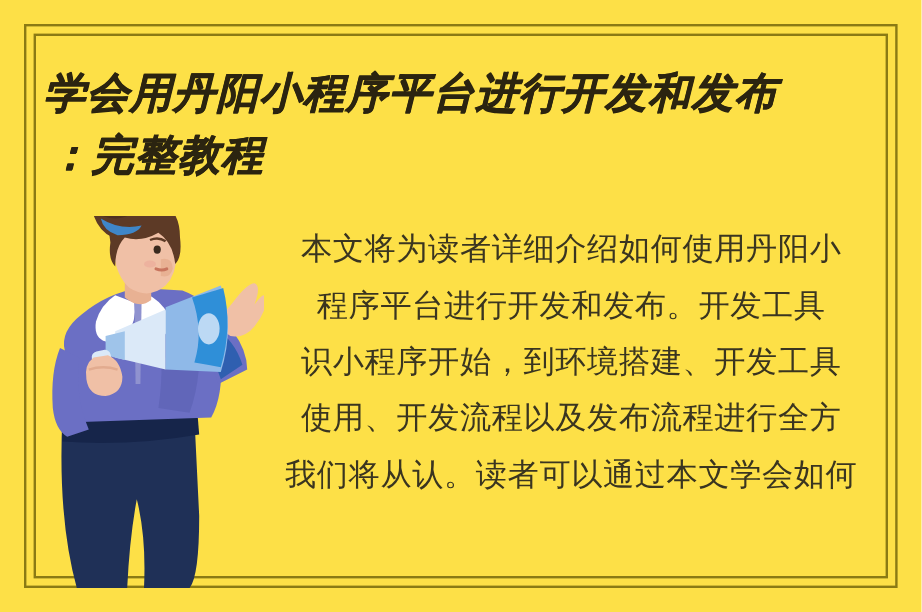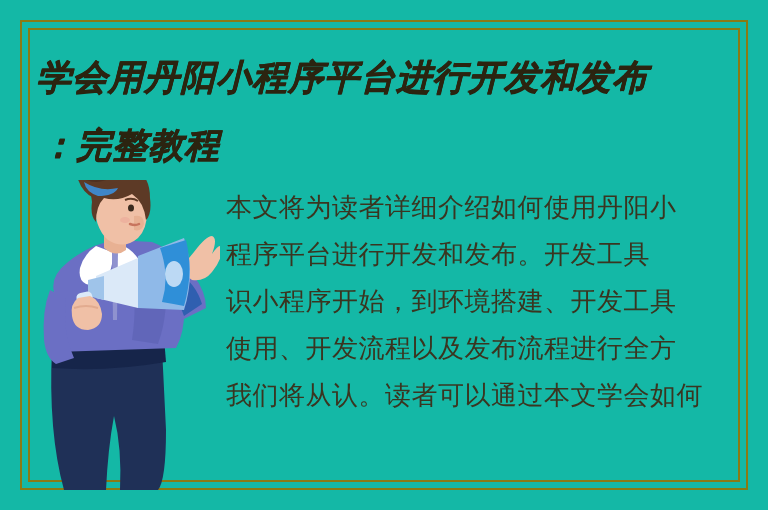--- a/index.html
+++ b/index.html
@@ -4,21 +4,21 @@
 <style>
   html, body {
     margin: 0;
     padding: 0;
     background: #ffffff;
   }
   #poster {
     position: relative;
     width: 768px;
     height: 510px;
-    background: #14b8a6;
+    background: #fde047;
     overflow: hidden;
     font-family: "Liberation Sans", sans-serif;
   }
   
   .frame-outer {
     position: absolute;
     left: 20px;
     top: 20px;
     width: 728px;
     height: 470px;
@@ -49,28 +49,28 @@
     line-height: 52px;
     font-weight: bold;
     font-style: italic;
     color: #2b2410;
     letter-spacing: 1px;
     white-space: nowrap;
     text-shadow: 0.6px 0 0 #2b2410, 0 0.6px 0 #2b2410;
   }
   .title-line.second {
     padding-left: 4px;
-    margin-top: 16px;
   }
   
   .body-block {
     position: absolute;
     left: 226px;
     top: 184px;
     width: 500px;
+    text-align: center;
   }
   .body-line {
     font-family: "Liberation Serif", serif;
     font-size: 26px;
     line-height: 47px;
     color: #3a3520;
     letter-spacing: 0.5px;
     white-space: nowrap;
   }
   

